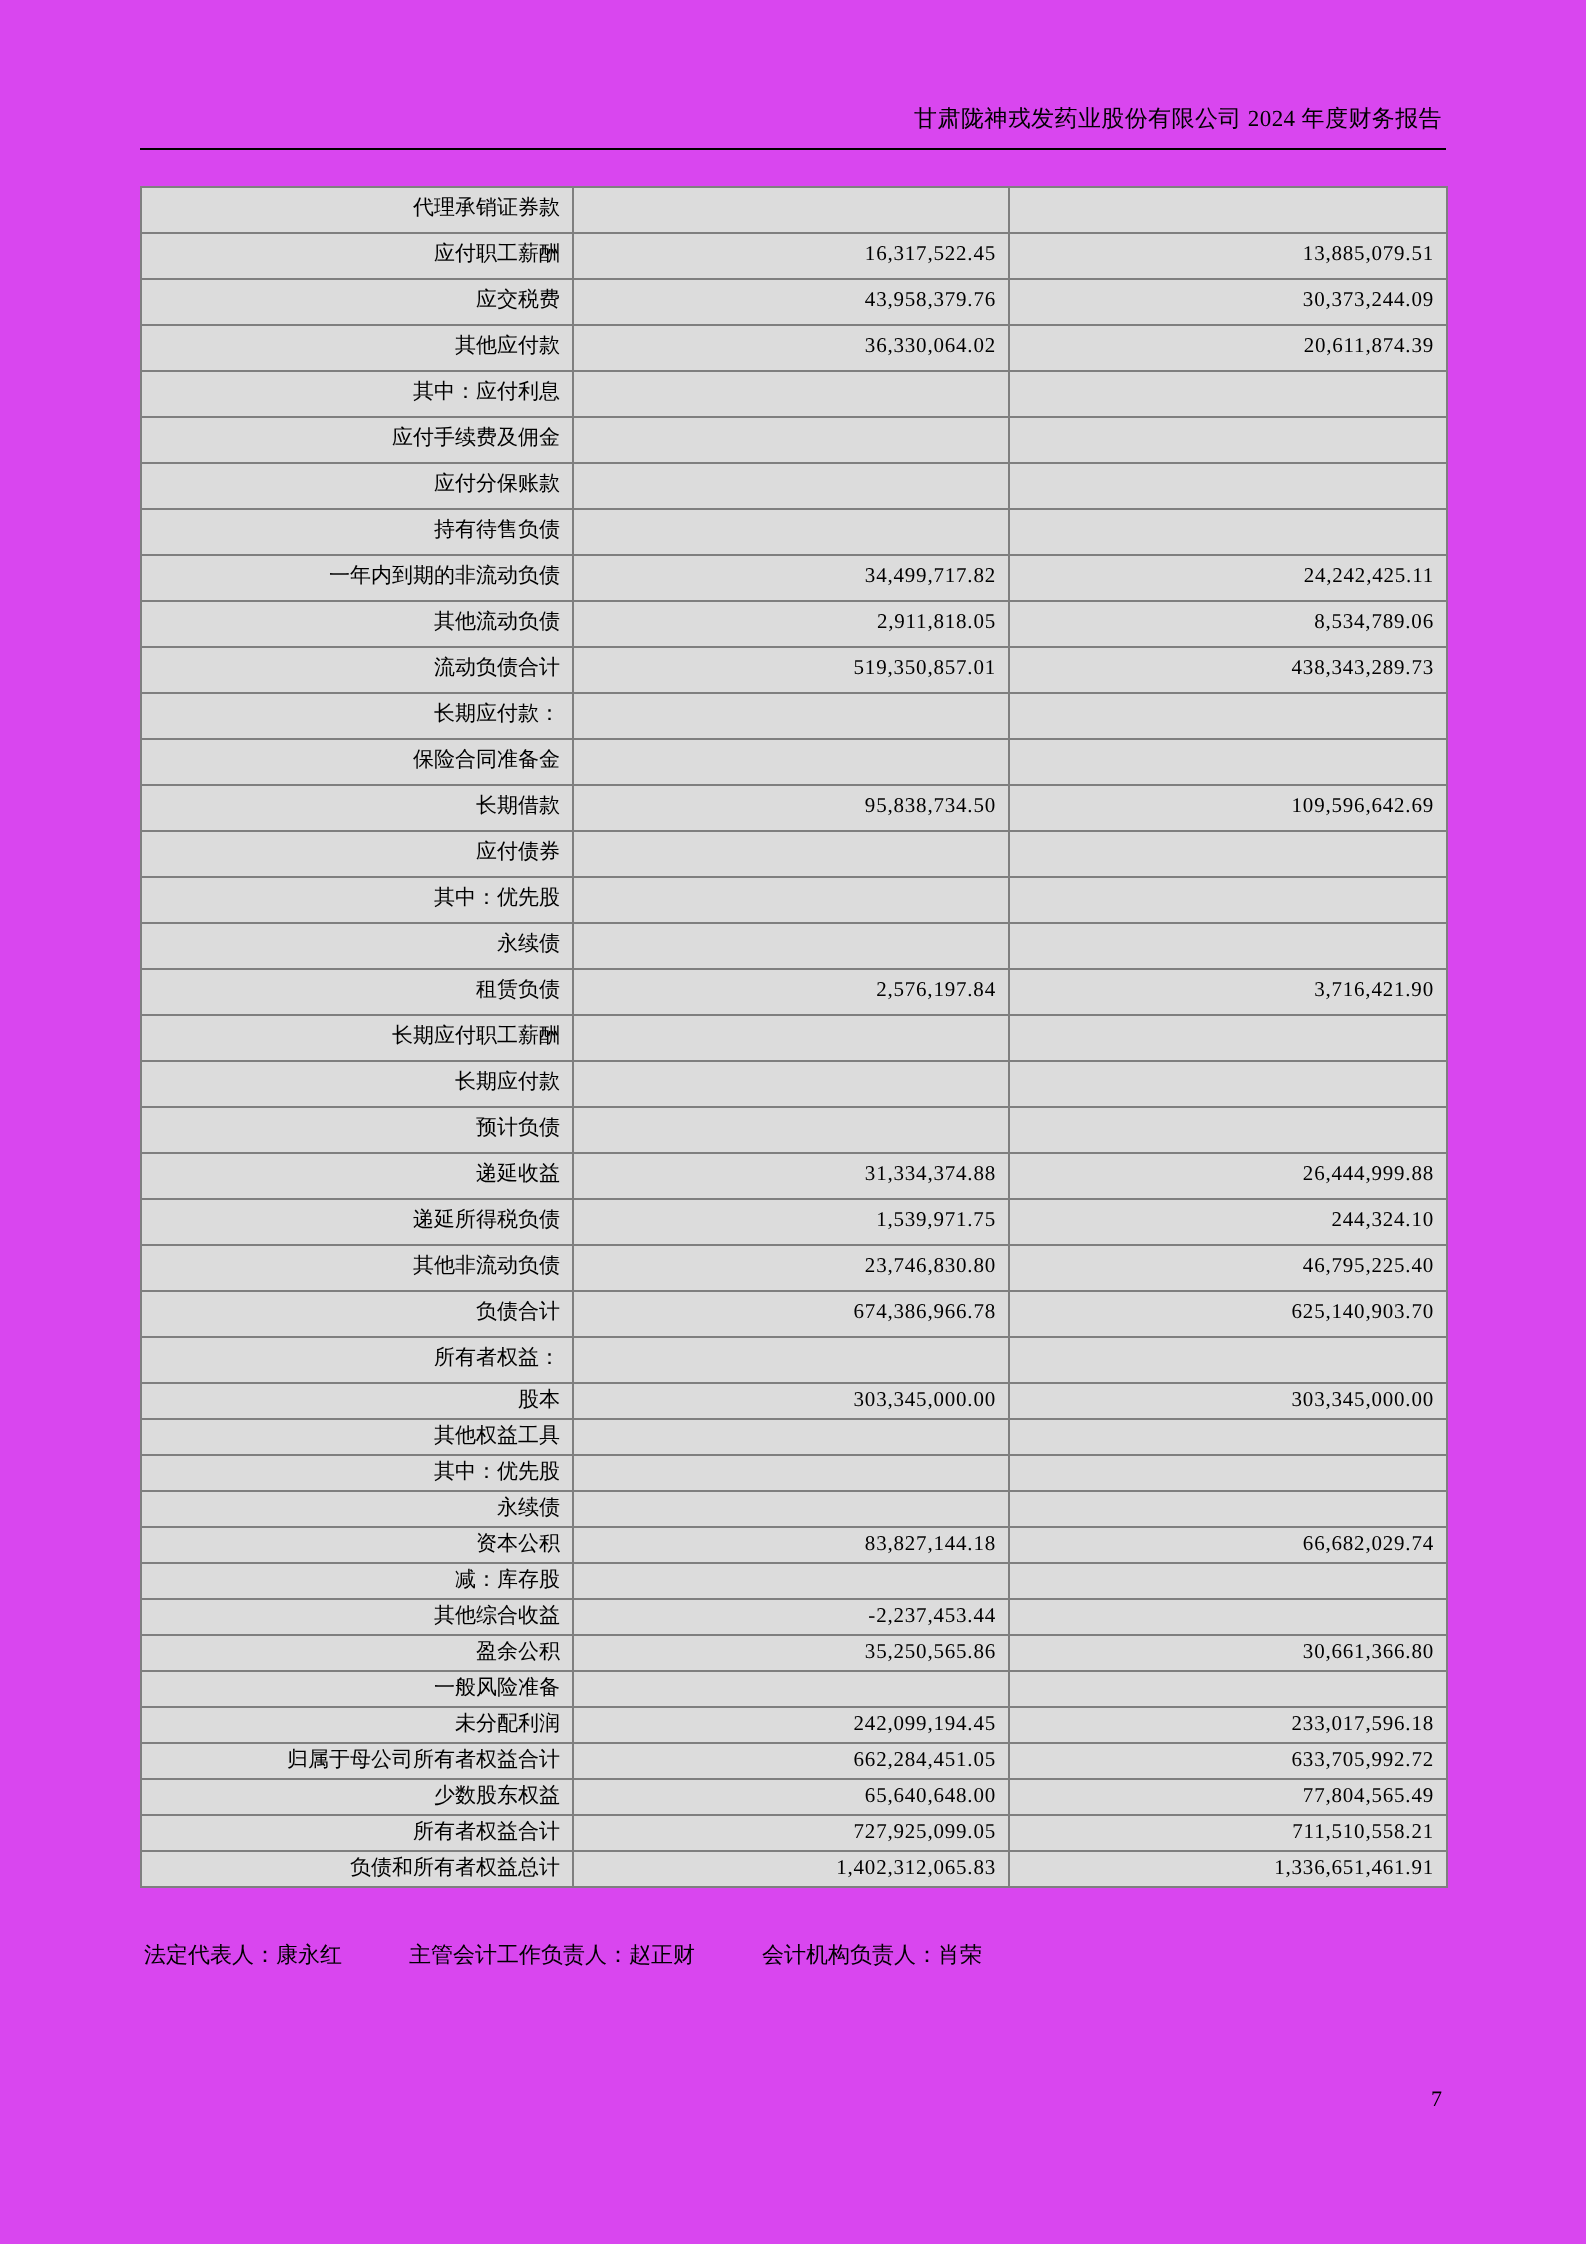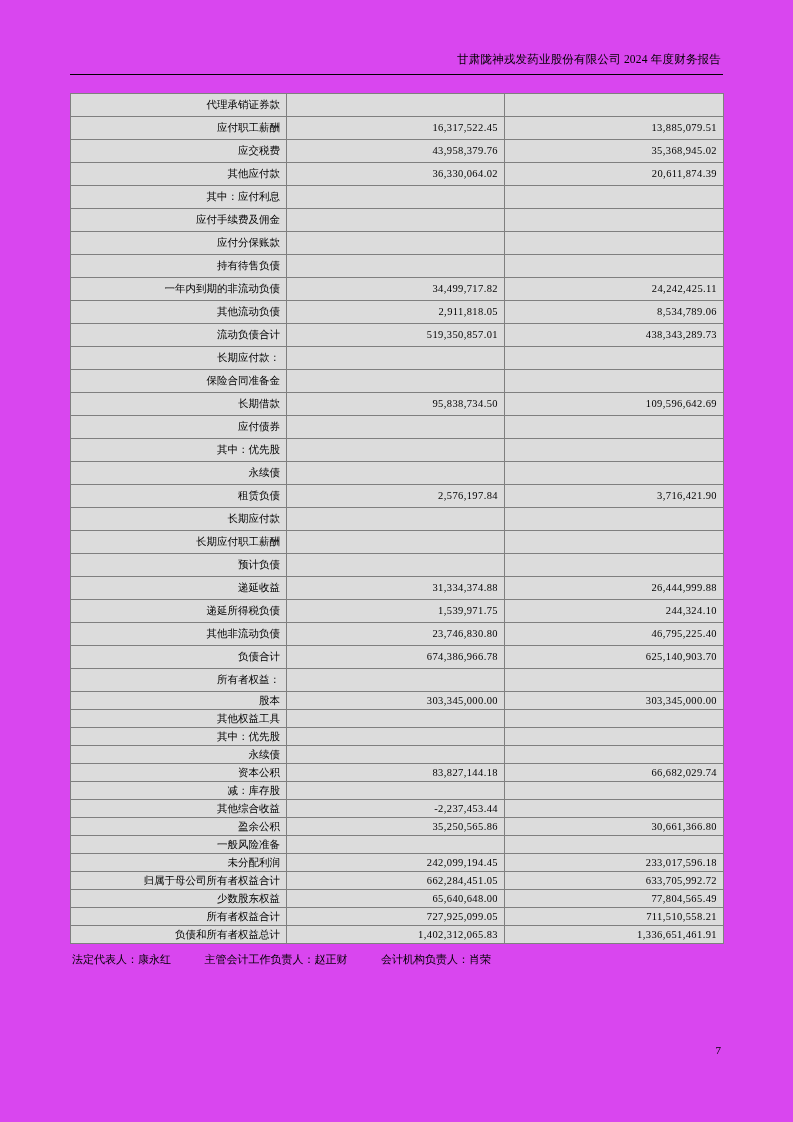--- a/index.html
+++ b/index.html
@@ -77,20 +77,21 @@
     position: absolute;
     top: 952px;
     left: 72px;
     width: 651px;
     font-size: 11px;
     color: #000;
     white-space: nowrap;
   }
   .signatories span.sig {
     display: inline-block;
+    margin-top: 18px;
   }
   .sig-gap1 { width: 28px; display: inline-block; }
   .sig-gap2 { width: 28px; display: inline-block; }
   .page-no {
     position: absolute;
     top: 1044px;
     right: 72px;
     font-size: 11px;
     color: #000;
   }
@@ -116,21 +117,21 @@
           <td class="num"></td>
         </tr>
         <tr>
           <td class="lbl ind1">应付职工薪酬</td>
           <td class="num">16,317,522.45</td>
           <td class="num">13,885,079.51</td>
         </tr>
         <tr>
           <td class="lbl ind1">应交税费</td>
           <td class="num">43,958,379.76</td>
-          <td class="num">35,368,945.02</td>
+          <td class="num">30,373,244.09</td>
         </tr>
         <tr>
           <td class="lbl ind1">其他应付款</td>
           <td class="num">36,330,064.02</td>
           <td class="num">20,611,874.39</td>
         </tr>
         <tr>
           <td class="lbl ind2">其中：应付利息</td>
           <td class="num"></td>
           <td class="num"></td>
@@ -194,26 +195,26 @@
           <td class="lbl ind3">永续债</td>
           <td class="num"></td>
           <td class="num"></td>
         </tr>
         <tr>
           <td class="lbl ind1">租赁负债</td>
           <td class="num">2,576,197.84</td>
           <td class="num">3,716,421.90</td>
         </tr>
         <tr>
+          <td class="lbl ind1">长期应付职工薪酬</td>
+          <td class="num"></td>
+          <td class="num"></td>
+        </tr>
+        <tr>
           <td class="lbl ind1">长期应付款</td>
-          <td class="num"></td>
-          <td class="num"></td>
-        </tr>
-        <tr>
-          <td class="lbl ind1">长期应付职工薪酬</td>
           <td class="num"></td>
           <td class="num"></td>
         </tr>
         <tr>
           <td class="lbl ind1">预计负债</td>
           <td class="num"></td>
           <td class="num"></td>
         </tr>
         <tr>
           <td class="lbl ind1">递延收益</td>

